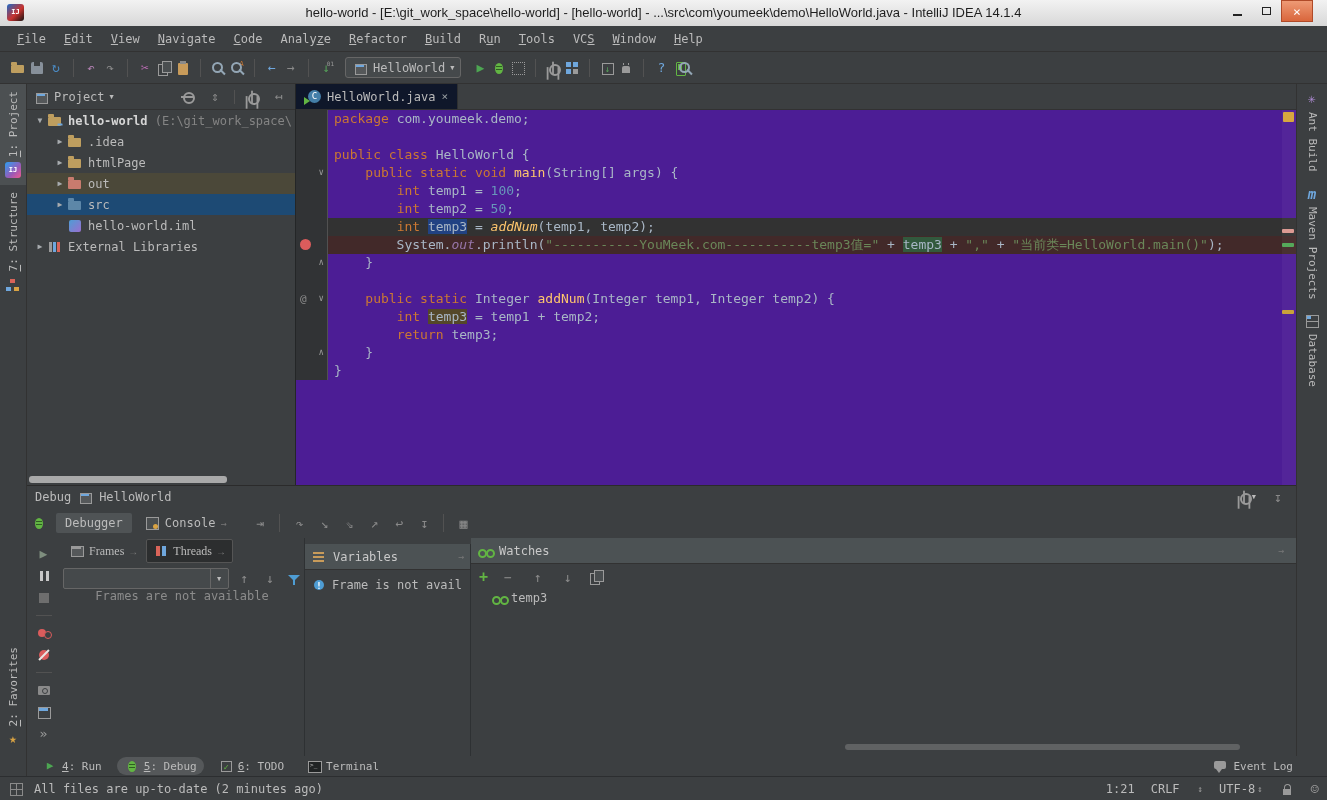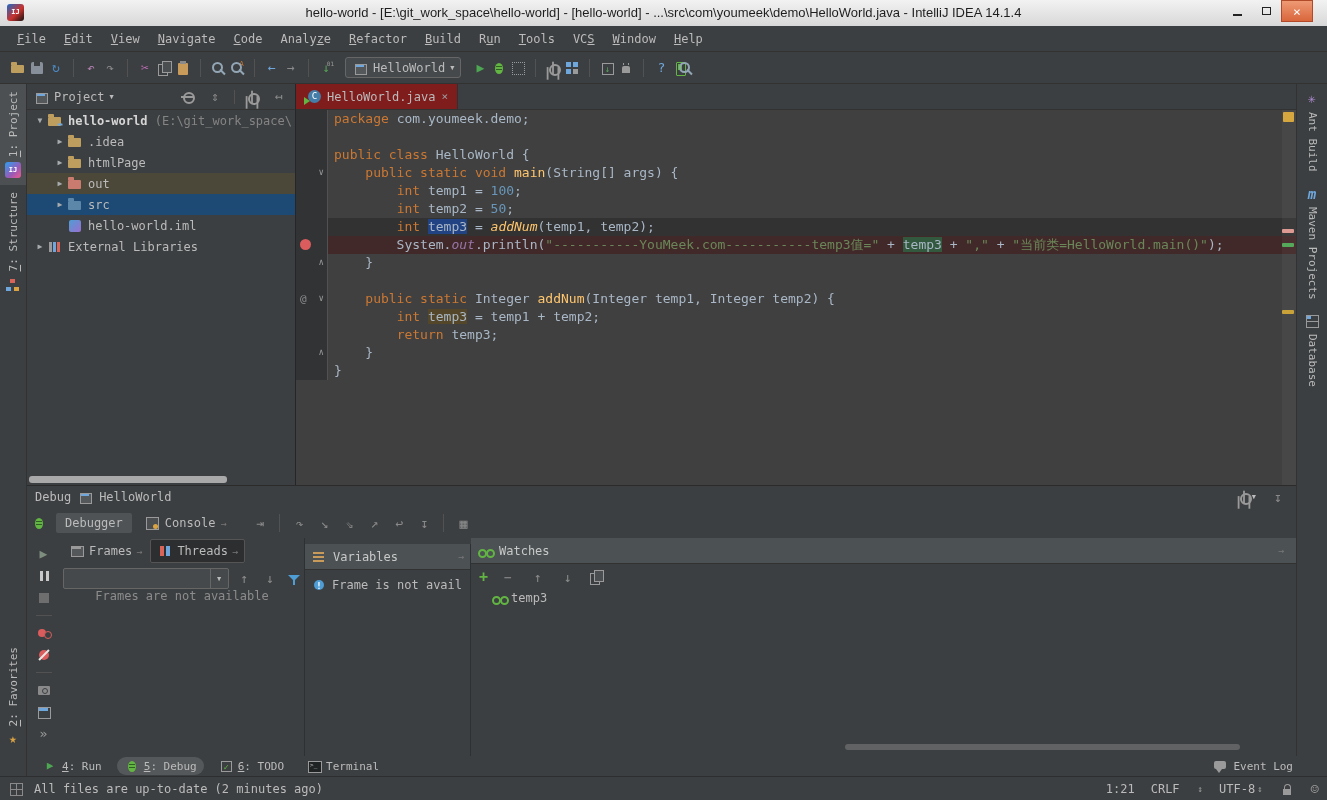--- a/index.html
+++ b/index.html
@@ -143,23 +143,23 @@
   .tico-project-folder::after { box-shadow:9px 9px 0 -0.5px #6FA7DD; }
   .tico-module::before { content:""; position:absolute; left:2px; top:2px; width:12px; height:12px; border-radius:2px;
                          background:linear-gradient(135deg,#4E9DD4,#9A6FD0); }
   .tico-libraries::before { content:""; position:absolute; left:2px; top:3px; width:3px; height:10px; background:#9A9A9A;
                             box-shadow:4px 0 0 #6FA7DD, 8px 0 0 #D96459; }
   .pp-hscroll { position:absolute; left:2px; bottom:2px; width:198px; height:7px; background:#A9A9A9; border-radius:3px; }
 
   
   .editor { position:absolute; left:296px; top:84px; width:1000px; height:401px; }
   .tabbar { position:absolute; left:0; top:0; right:0; height:26px; background:#3C3F41; border-bottom:1px solid #323232; display:flex; }
-  .etab { display:flex; align-items:center; gap:6px; padding:0 9px; background:#7f1d1d; border-right:1px solid #2E3031; }
+  .etab { display:flex; align-items:center; gap:6px; padding:0 9px; background:#0f172a; border-right:1px solid #2E3031; }
   .etab-close { color:#9AA0A3; font-size:11px; }
-  .ebody { position:absolute; left:0; top:26px; right:0; bottom:0; background:#404040; }
+  .ebody { position:absolute; left:0; top:26px; right:0; bottom:0; background:#4c1d95; }
   .cl { display:flex; height:18px; }
   .gut { width:32px; flex:none; position:relative; background:#313335; border-right:1px solid #515151; }
   .code { flex:1; padding-left:6px; white-space:pre; font-size:13px; line-height:18px; color:#A9B7C6; }
   .cl.bp .code { background:#422929; }
   .cl.caret .code { background:#323232; }
   .k { color:#CC7832; } .t { color:#A9B7C6; } .n { color:#6897BB; } .s { color:#6A8759; }
   .f { color:#FFC66D; } .fi { color:#FFC66D; font-style:italic; } .fd { color:#9876AA; font-style:italic; }
   .hl-sel { background:#214283; } .hl-grn { background:#32593D; } .hl-wr { background:#544729; }
   .bp-dot { position:absolute; left:4px; top:3px; width:11px; height:11px; border-radius:50%; background:#DB5C5C; }
   .at-mark { position:absolute; left:4px; top:2px; color:#8C8C8C; font-size:11px; line-height:14px; }
@@ -173,21 +173,21 @@
   .dbg-hright { margin-left:auto; display:flex; align-items:center; gap:12px; }
   .dbg-toolbar { height:30px; display:flex; align-items:center; gap:3px; padding-left:4px; }
   .dtab { display:flex; align-items:center; gap:5px; padding:3px 9px; border-radius:2px; }
   .dtab.active { background:#4F5355; }
   .stepi { width:24px; text-align:center; color:#8A8A8A; font-size:13px; }
   .dbg-content { position:absolute; left:0; top:52px; right:0; bottom:0; }
   .dbg-leftbar { position:absolute; left:0; top:0; bottom:0; width:33px; display:flex; flex-direction:column; align-items:center; padding-top:8px; gap:6px; }
   .dsep { width:16px; height:1px; background:#525252; margin:3px 0; }
   .frames-sec { position:absolute; left:33px; top:0; width:245px; bottom:0; border-right:1px solid #2E3133; }
   .ftabs { height:26px; display:flex; align-items:center; gap:2px; padding-left:3px; }
-  .ftab { display:flex; align-items:center; gap:4px; padding:3px 6px; }
+  .ftab { display:flex; align-items:center; gap:4px; padding:3px 6px;font-family:Liberation Serif, serif; }
   .ftab.active { background:#2C2E2F; border:1px solid #555; border-radius:2px; }
   .arrow-dim { color:#787878; font-size:10px; }
   .frow { display:flex; align-items:center; gap:6px; padding:4px 2px 0 3px; }
   .fcombo { display:flex; align-items:center; width:168px; height:21px; background:#45494B; border:1px solid #666; border-radius:2px; }
   .fcombo .dd { margin-left:auto; width:18px; height:100%; border-left:1px solid #666; display:flex; align-items:center; justify-content:center; font-size:7px; color:#BBB; }
   .aicon { color:#8A8A8A; width:20px; text-align:center; font-size:13px; }
   .fmsg { text-align:center; color:#8C8C8C; }
   .vars-sec { position:absolute; left:278px; top:6px; width:166px; bottom:0; border-right:1px solid #2E3133; }
   .watch-sec { position:absolute; left:444px; top:0; right:0; bottom:0; }
   .sec-header { height:26px; background:#4C5254; border-bottom:1px solid #323232; display:flex; align-items:center; gap:6px; padding:0 6px; color:#C9C9C9; }

